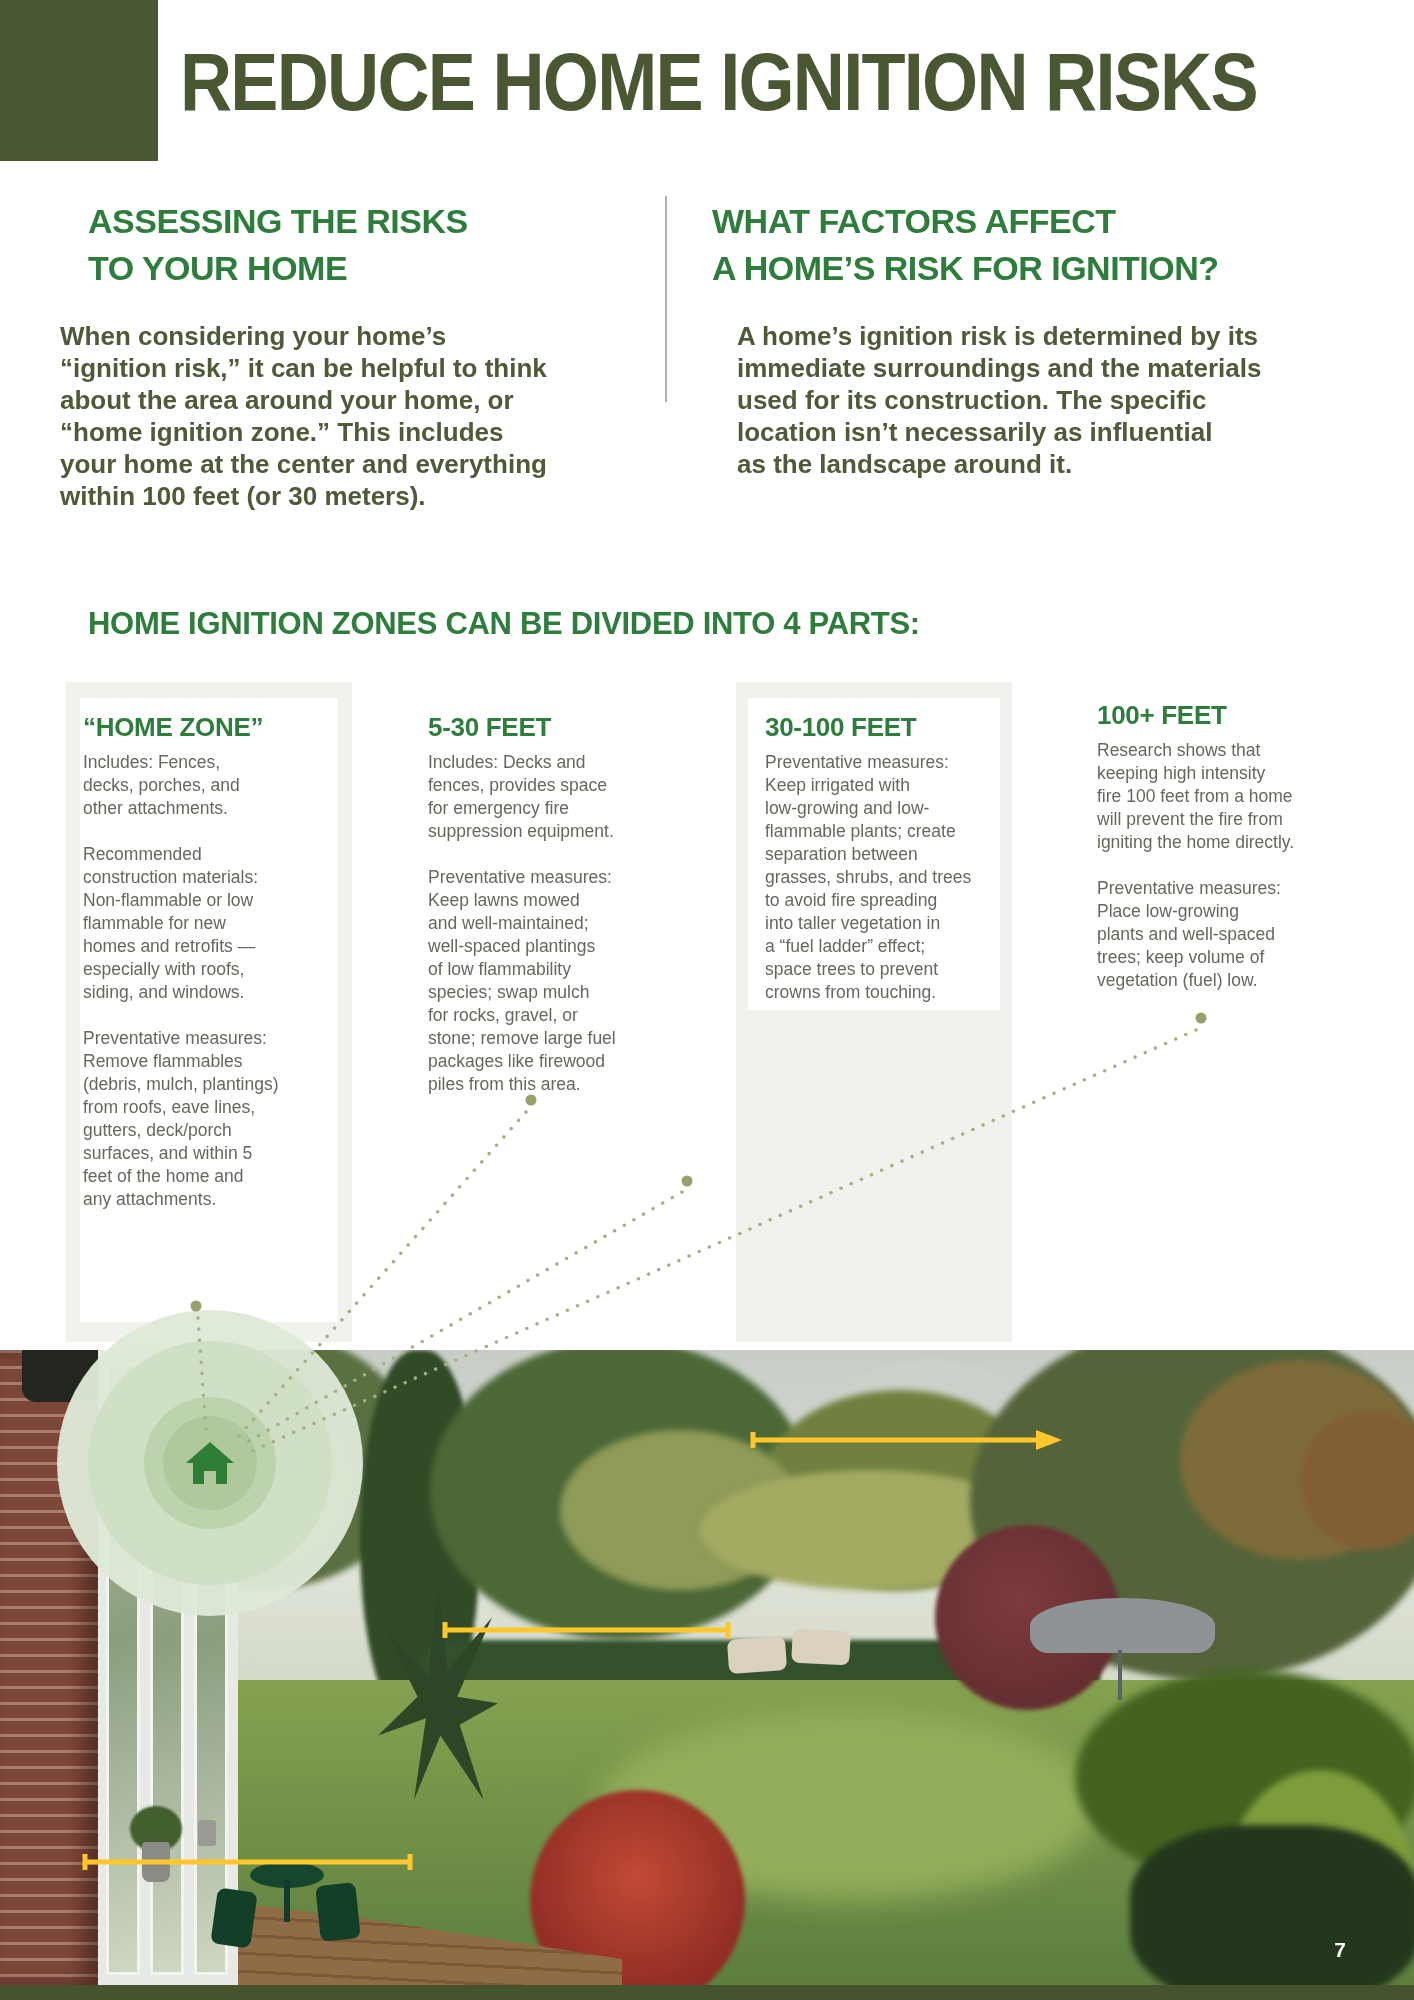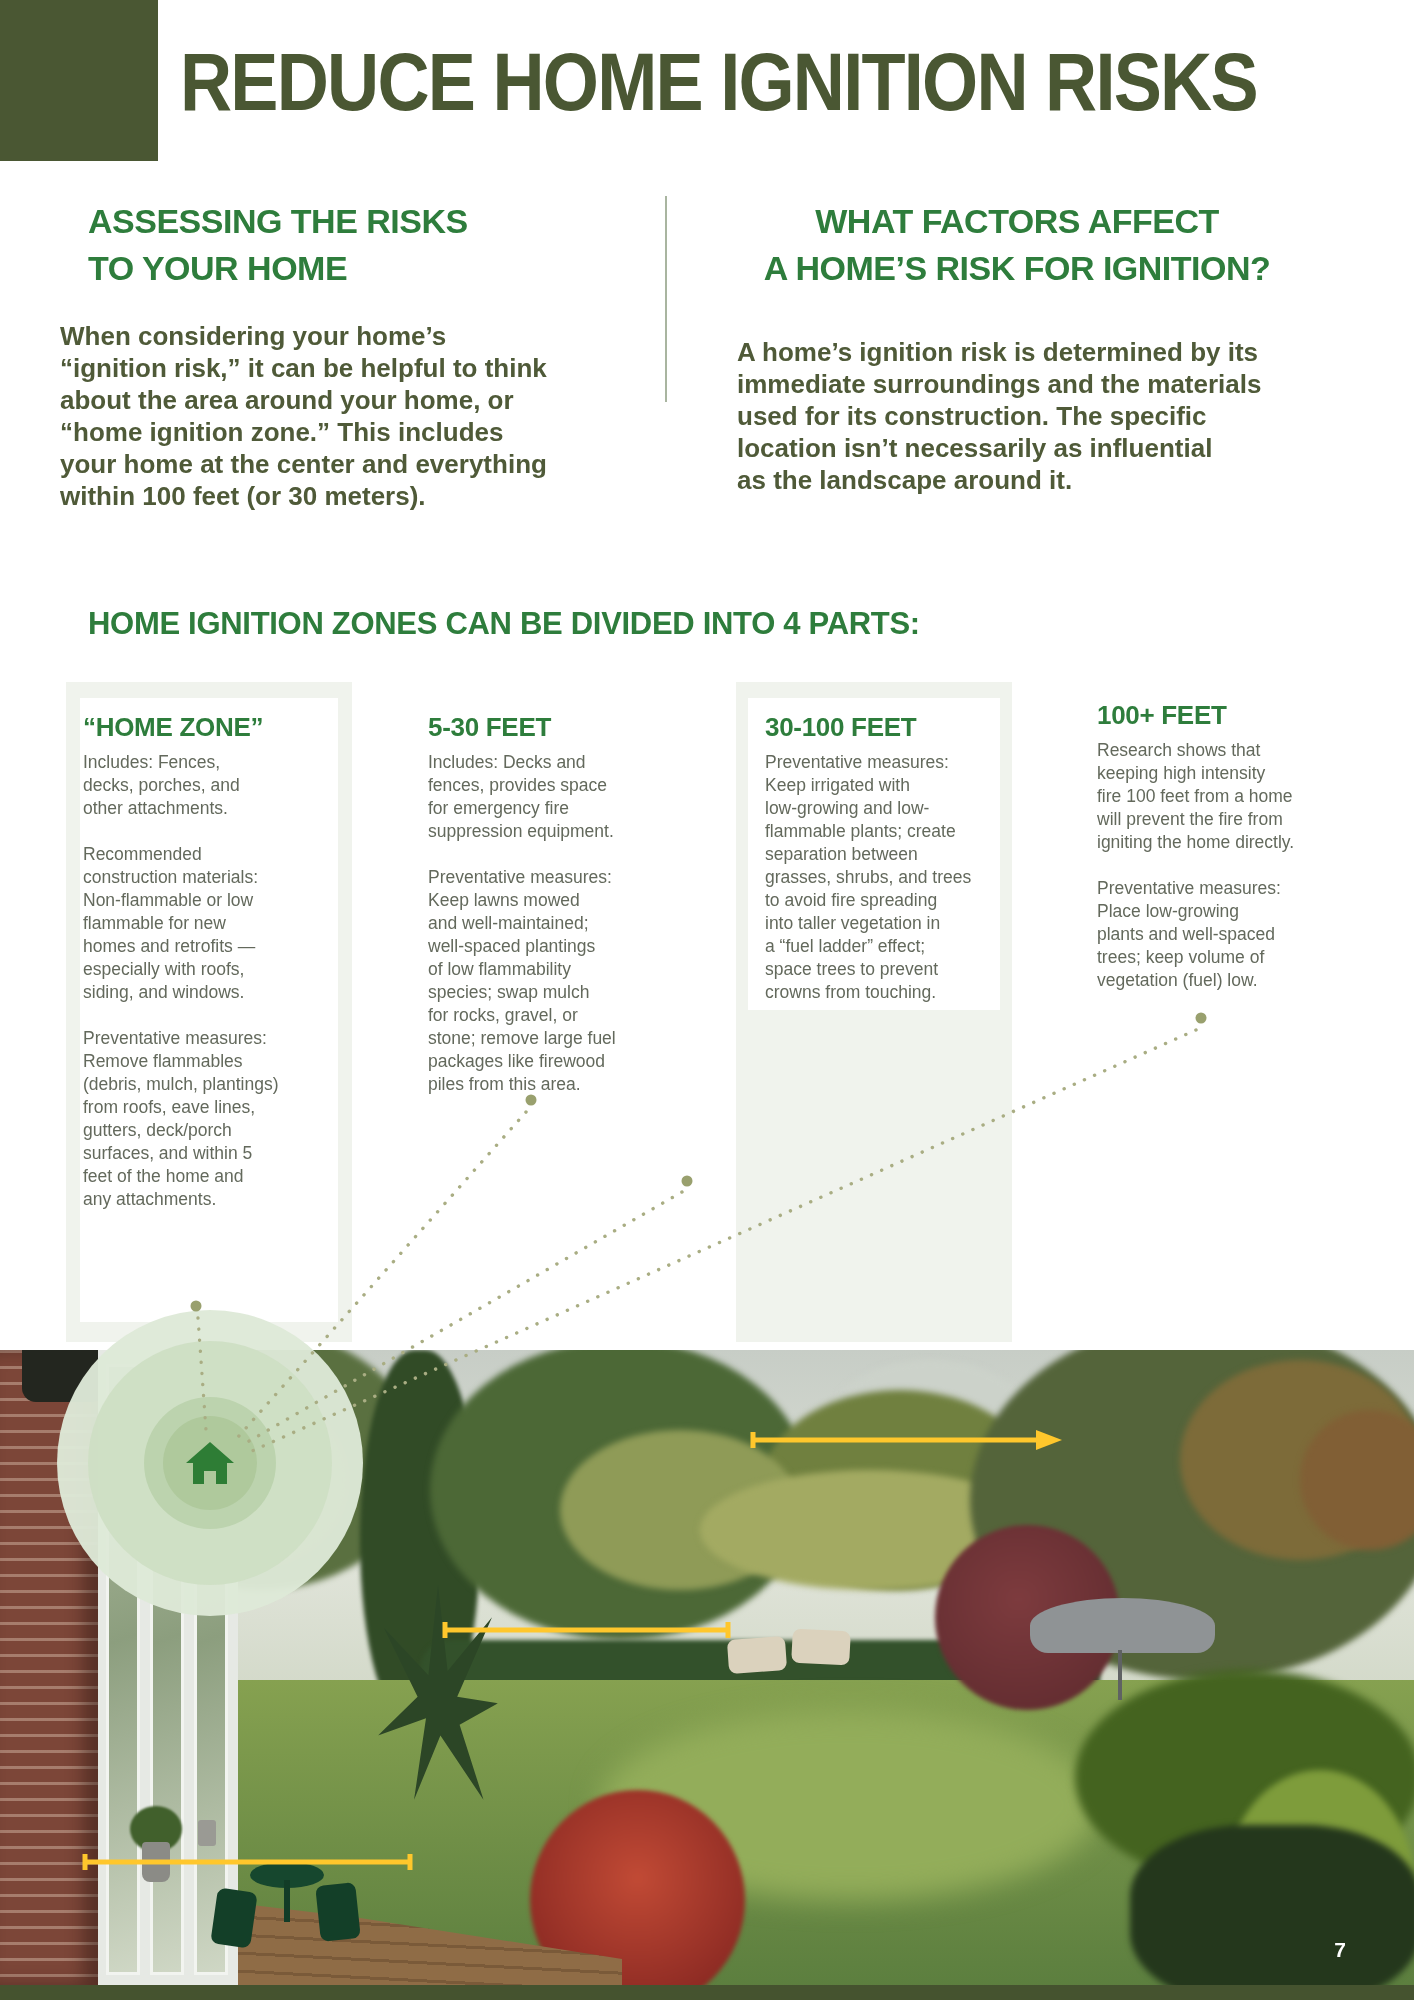--- a/index.html
+++ b/index.html
@@ -20,27 +20,27 @@
     color:var(--brand-dark-olive,#4a5733);
     transform:scaleX(.88); transform-origin:left center; white-space:nowrap;
   }
 
   
   .intro-heading {
     font-size:34px; font-weight:bold; line-height:47px;
     color:var(--heading-green,#2e7d3c); white-space:pre-line; letter-spacing:-0.5px;
   }
   .intro-heading.left  { left:88px;  top:198px; width:520px; }
-  .intro-heading.right { left:737px; top:198px; width:560px;text-align:center; }
+  .intro-heading.right { left:712px; top:198px; width:560px; }
   .intro-body {
     font-size:26px; font-weight:bold; line-height:32px; white-space:pre-line;
     color:var(--intro-text,#4f5a38);
   }
   .intro-body.left  { left:60px;  top:320px; width:540px; }
-  .intro-body.right { left:737px; top:320px; width:540px;margin-top:16px; }
+  .intro-body.right { left:737px; top:320px; width:540px; }
   .col-divider { left:665px; top:196px; width:2px; height:206px; background:#a9b5a0; }
 
   
   .zones-heading {
     left:88px; top:606px; width:1100px;
     font-size:31px; font-weight:bold; letter-spacing:-0.3px;
     color:var(--heading-green,#2e7d3c); white-space:nowrap;
   }
   .zone-panel { background:var(--panel-bg,#f0f3ed); }
   .panel-1 { left:66px;  top:682px; width:286px; height:660px; }

